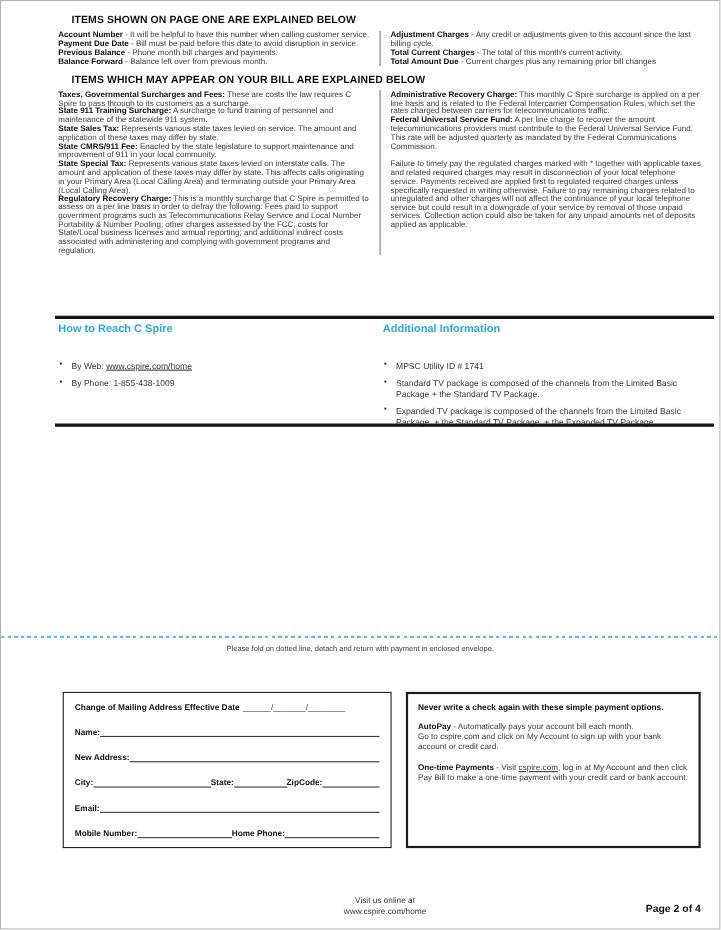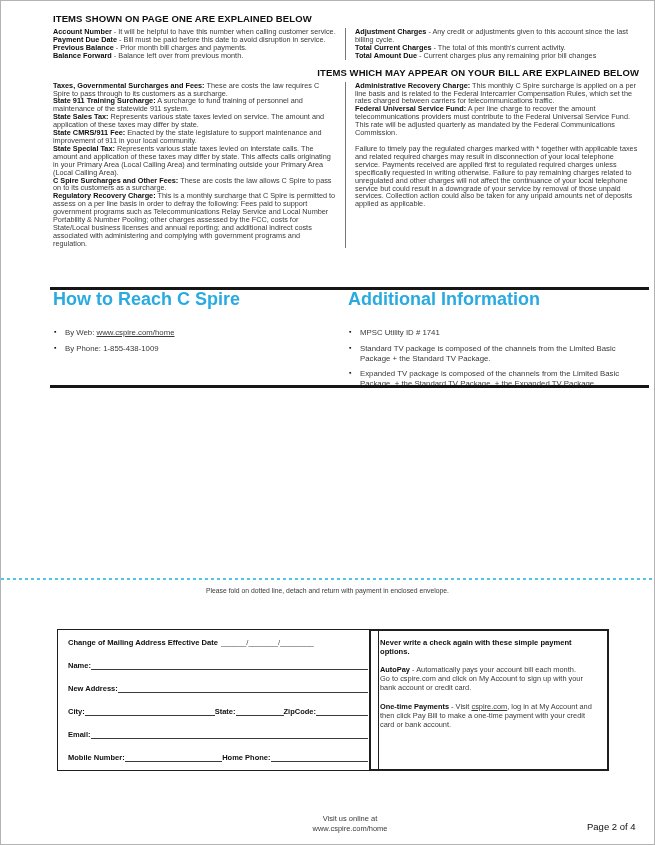--- a/index.html
+++ b/index.html
@@ -5,102 +5,101 @@
   html,body { margin:0; padding:0; background:#e9e9e9; }
   .page {
     position:relative; width:655px; height:845px; margin:0 auto;
     background:#ffffff; border:1px solid #b3b3b3; box-sizing:border-box;
     font-family:"Liberation Sans", sans-serif; color:#3a3a3a; overflow:hidden;
   }
   .b { font-weight:bold; color:#0f0f0f; }
 
   
   .top-block { position:absolute; left:52px; right:15px; top:12px; }
-  .sec-title { font-size:9.5px; font-weight:bold; color:#0f0f0f; letter-spacing:.1px; margin:0 0 4px 0; }
-  .sec-title2 { margin-top:7px;text-align:right; }
+  .sec-title { font-size:9.5px; font-weight:bold; color:#0f0f0f; letter-spacing:.1px; margin:0 0 4px 12px; }
+  .sec-title2 { margin-top:7px; }
   .cols { display:grid; grid-template-columns:287px 1fr; }
   .col-l { padding-right:4px; }
   .col-r { border-left:1px solid #777; margin-left:5px; padding-left:9px; }
   .def { font-size:7.3px; line-height:7.9px; }
   .def-item { margin:0; }
   .para-gap { margin-top:8px; }
 
   
   .rule { position:absolute; left:49px; right:5px; height:3px; background:#161616; }
   .rule-top { top:286px; }
   .rule-bottom { top:384px; }
 
   
   .reach-block { position:absolute; left:52px; right:15px; top:291px; }
   .reach-grid { display:grid; grid-template-columns:295px 1fr; }
-  .cyan-h { color:#29abe2; font-weight:bold; font-size:18px; line-height:15px; margin:0; }
+  .cyan-h { color:#29abe2; font-weight:bold; font-size:10px; line-height:15px; margin:0; }
   .bullets { margin-top:21px; }
   .bullet { position:relative; padding-left:12px; font-size:7.8px; line-height:9.8px; margin-bottom:6px; color:#3a3a3a; }
   .bullet::before { content:"▪"; position:absolute; left:1px; top:-1px; font-size:7px; color:#1a1a1a; }
   .lnk { text-decoration:underline; color:#3a3a3a; cursor:pointer; }
 
   
   .fold-line { position:absolute; left:0; right:0; top:577px; height:2px;
     background:repeating-linear-gradient(90deg,#55c3e8 0 3px,transparent 3px 6px); }
   .fold-note { position:absolute; left:0; right:0; top:586px; text-align:center;
     font-size:6.8px; color:#3a3a3a; }
 
   
-  .addr-box { position:absolute; left:56px; top:628px; width:322px; height:142px;
+  .addr-box { position:absolute; left:56px; top:628px; width:299px; height:142px;
     border:1px solid #1e1e1e; box-sizing:border-box; padding:8px 10px;
     display:flex; flex-direction:column; justify-content:space-between; }
-  .pay-box { position:absolute; left:368px; top:628px; width:240px; height:142px;
+  .pay-box { position:absolute; left:368px; top:628px; width:268px; height:142px;
     border:2px solid #1e1e1e; box-sizing:border-box; padding:7px 9px; }
   .form-row { display:flex; align-items:flex-end; font-size:7.5px; line-height:9px; }
   .form-label { font-weight:bold; color:#0f0f0f; white-space:nowrap; }
   .blank { border-bottom:1px solid #3a3a3a; height:8px; }
   .grow { flex:1 1 auto; }
   .addr-title { font-size:7.6px; }
   .gap2 { margin-left:3px; }
   .pay-title { font-size:7.6px; font-weight:bold; color:#0f0f0f; margin-bottom:9px; }
   .pay-para { font-size:7.4px; line-height:9.2px; margin-bottom:9px; color:#3a3a3a; }
 
   
   .footer-visit { position:absolute; left:45px; right:0; top:813px; text-align:center;
     font-size:7.5px; line-height:10px; color:#3a3a3a; }
   .footer-page { position:absolute; left:586px; top:820px; font-size:9.5px;
-    font-weight:normal; color:#0f0f0f; white-space:nowrap; }
+    font-weight:bold; color:#0f0f0f; white-space:nowrap; }
 </style>
 </head>
 <body>
 
 <div class="page">
 
   <div class="top-block">
     <div class="sec-title">ITEMS SHOWN ON PAGE ONE ARE EXPLAINED BELOW</div>
 
     <div class="cols">
       <div class="col-l def">
         <div class="def-item"><span class="b">Account Number</span><span> - It will be helpful to have this number when calling customer service.</span></div>
         <div class="def-item"><span class="b">Payment Due Date</span><span> - Bill must be paid before this date to avoid disruption in service.</span></div>
-        <div class="def-item"><span class="b">Previous Balance</span><span> - Prior month bill charges and payments.</span></div>
+        <div class="def-item"><span class="b">Previous Balance</span><span> - Phone month bill charges and payments.</span></div>
         <div class="def-item"><span class="b">Balance Forward</span><span> - Balance left over from previous month.</span></div>
       </div>
       <div class="col-r def">
         <div class="def-item"><span class="b">Adjustment Charges</span><span> - Any credit or adjustments given to this account since the last billing cycle.</span></div>
         <div class="def-item"><span class="b">Total Current Charges</span><span> - The total of this month's current activity.</span></div>
         <div class="def-item"><span class="b">Total Amount Due</span><span> - Current charges plus any remaining prior bill changes</span></div>
       </div>
     </div>
 
     <div class="sec-title sec-title2">ITEMS WHICH MAY APPEAR ON YOUR BILL ARE EXPLAINED BELOW</div>
 
     <div class="cols">
       <div class="col-l def">
         <div class="def-item"><span class="b">Taxes, Governmental Surcharges and Fees:</span><span> These are costs the law requires C Spire to pass through to its customers as a surcharge.</span></div>
         <div class="def-item"><span class="b">State 911 Training Surcharge:</span><span> A surcharge to fund training of personnel and maintenance of the statewide 911 system.</span></div>
         <div class="def-item"><span class="b">State Sales Tax:</span><span> Represents various state taxes levied on service. The amount and application of these taxes may differ by state.</span></div>
         <div class="def-item"><span class="b">State CMRS/911 Fee:</span><span> Enacted by the state legislature to support maintenance and improvement of 911 in your local community.</span></div>
         <div class="def-item"><span class="b">State Special Tax:</span><span> Represents various state taxes levied on interstate calls. The amount and application of these taxes may differ by state. This affects calls originating in your Primary Area (Local Calling Area) and terminating outside your Primary Area (Local Calling Area).</span></div>
-        <div class="def-item"><span class="b">C Spire Surcharges and Other Fees:</span><span> These are costs the law allows C Spire to pass on to its customers as a surcharge.</span></div>
         <div class="def-item"><span class="b">Regulatory Recovery Charge:</span><span> This is a monthly surcharge that C Spire is permitted to assess on a per line basis in order to defray the following: Fees paid to support government programs such as Telecommunications Relay Service and Local Number Portability &amp; Number Pooling; other charges assessed by the FCC, costs for State/Local business licenses and annual reporting; and additional indirect costs associated with administering and complying with government programs and regulation.</span></div>
       </div>
       <div class="col-r def">
         <div class="def-item"><span class="b">Administrative Recovery Charge:</span><span> This monthly C Spire surcharge is applied on a per line basis and is related to the Federal Intercarrier Compensation Rules, which set the rates charged between carriers for telecommunications traffic.</span></div>
         <div class="def-item"><span class="b">Federal Universal Service Fund:</span><span> A per line charge to recover the amount telecommunications providers must contribute to the Federal Universal Service Fund. This rate will be adjusted quarterly as mandated by the Federal Communications Commission.</span></div>
         <div class="def-item para-gap">Failure to timely pay the regulated charges marked with * together with applicable taxes and related required charges may result in disconnection of your local telephone service. Payments received are applied first to regulated required charges unless specifically requested in writing otherwise. Failure to pay remaining charges related to unregulated and other charges will not affect the continuance of your local telephone service but could result in a downgrade of your service by removal of those unpaid services. Collection action could also be taken for any unpaid amounts net of deposits applied as applicable.</div>
       </div>
     </div>
   </div>
 

